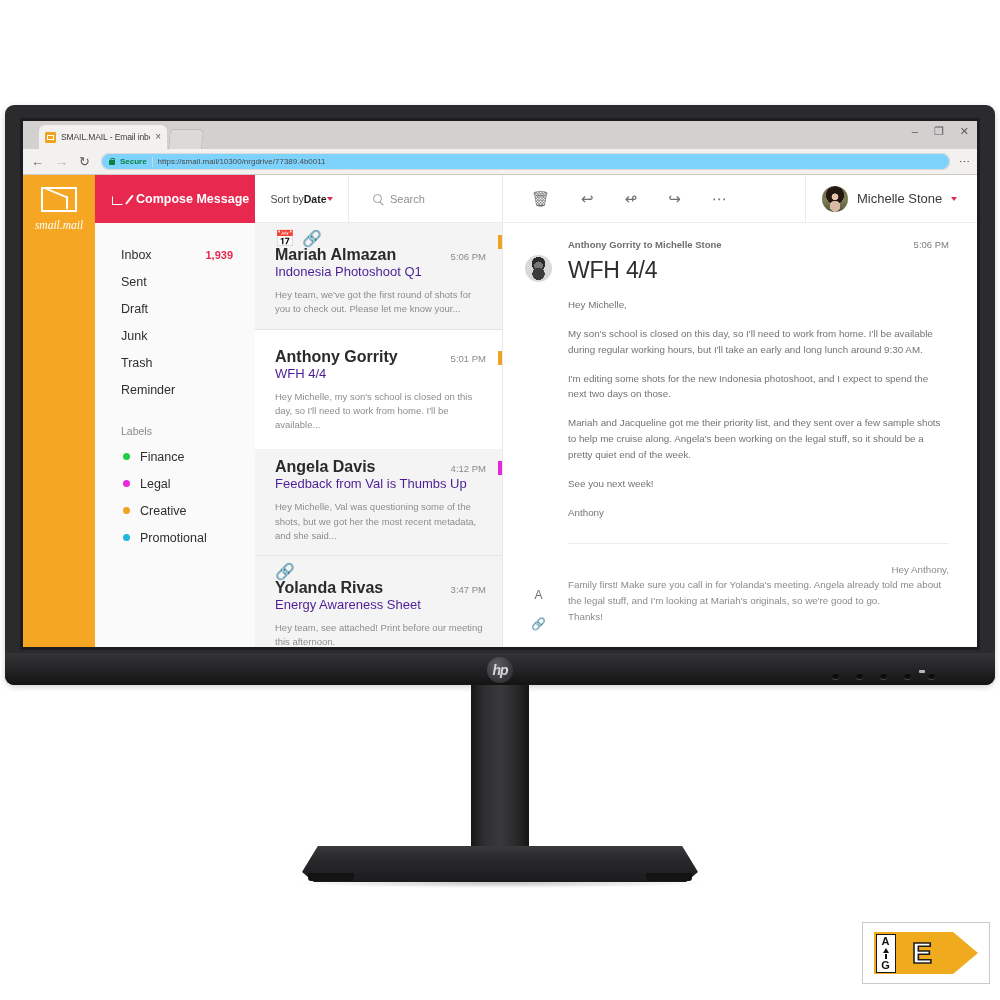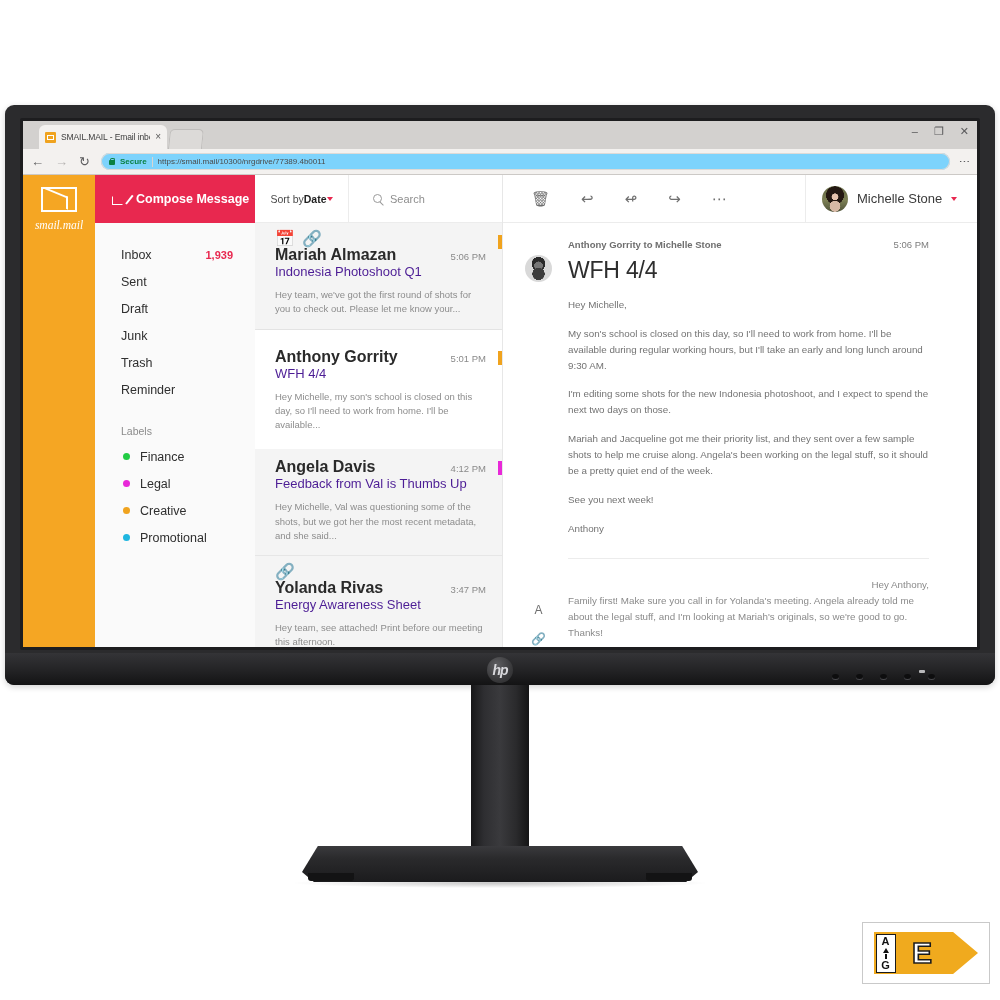--- a/index.html
+++ b/index.html
@@ -201,21 +201,21 @@
   #avatar-hdr {
     width: 26px; height: 26px; border-radius: 50%; flex: none;
     background:
       radial-gradient(circle at 50% 78%, #d8b9a6 0%, #d8b9a6 22%, rgba(0,0,0,0) 23%),
       radial-gradient(circle at 50% 42%, #e6c3ad 0%, #e6c3ad 17%, rgba(0,0,0,0) 18%),
       radial-gradient(circle at 50% 36%, #241812 0%, #241812 42%, rgba(0,0,0,0) 43%),
       linear-gradient(180deg, #5f6340 0%, #7d8055 55%, #4e5138 100%);
   }
   #uname { font-size: 13px; color: #3a3a3a; text-align: right; }
 
-  #readbody { flex: 1; padding: 16px 48px 0 22px; overflow: hidden; }
+  #readbody { flex: 1; padding: 16px 28px 0 22px; overflow: hidden; }
   #msg-row { display: flex; gap: 16px; }
   #avatar-msg {
     width: 27px; height: 27px; border-radius: 50%; flex: none; margin-top: 16px;
     background:
       radial-gradient(circle at 50% 70%, #3c3c3c 0%, #3c3c3c 26%, rgba(0,0,0,0) 27%),
       radial-gradient(circle at 50% 40%, #777 0%, #777 20%, rgba(0,0,0,0) 21%),
       radial-gradient(circle at 50% 33%, #2a2a2a 0%, #2a2a2a 30%, rgba(0,0,0,0) 31%),
       #d9d9d9;
   }
   #msg-main { flex: 1; min-width: 0; }

